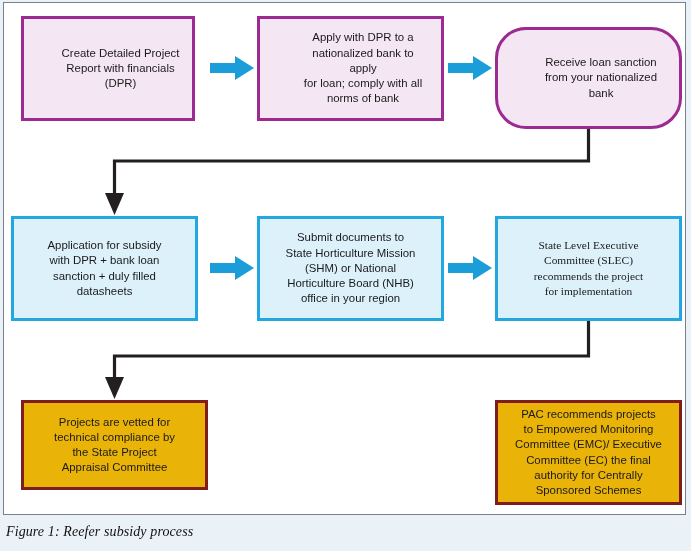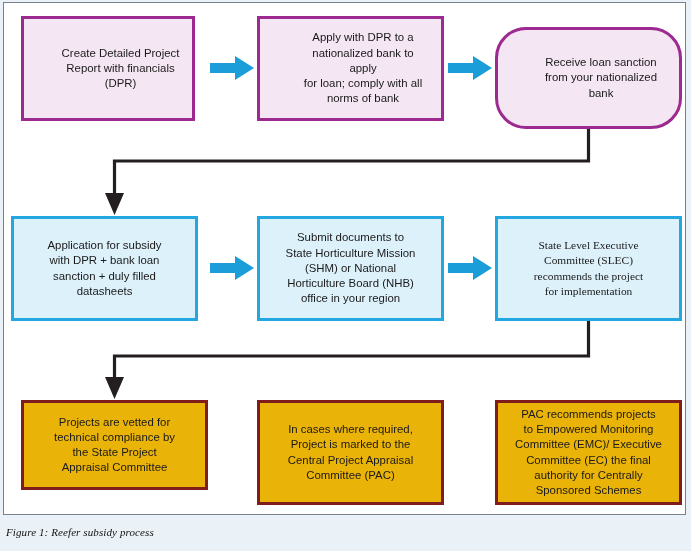--- a/index.html
+++ b/index.html
@@ -107,21 +107,21 @@
   }
 
   
   #figure-caption {
     position: absolute;
     left: 6px;
     top: 521px;
     width: 670px;
     font-family: "Liberation Serif", serif;
     font-style: italic;
-    font-size: 11px;
+    font-size: 14px;
     line-height: 22px;
     color: #111111;
     letter-spacing: 0.1px;
   }
 </style>
 </head>
 <body>
 
 <div id="figure-page">
 
@@ -185,24 +185,20 @@
       <div class="node blue" id="node-slec">State Level Executive
 Committee (SLEC)
 recommends the project
 for implementation</div>
 
       <div class="node orange" id="node-vetting">Projects are vetted for
 technical compliance by
 the State Project
 Appraisal Committee</div>
 
-      <div class="node orange" id="node-pac-mark">In cases where required,
-Project is marked to the
-Central Project Appraisal
-Committee (PAC)</div>
 
       <div class="node orange" id="node-pac-recommend">PAC recommends projects
 to Empowered Monitoring
 Committee (EMC)/ Executive
 Committee (EC) the final
 authority for Centrally
 Sponsored Schemes</div>
 
     </div>
   </div>

